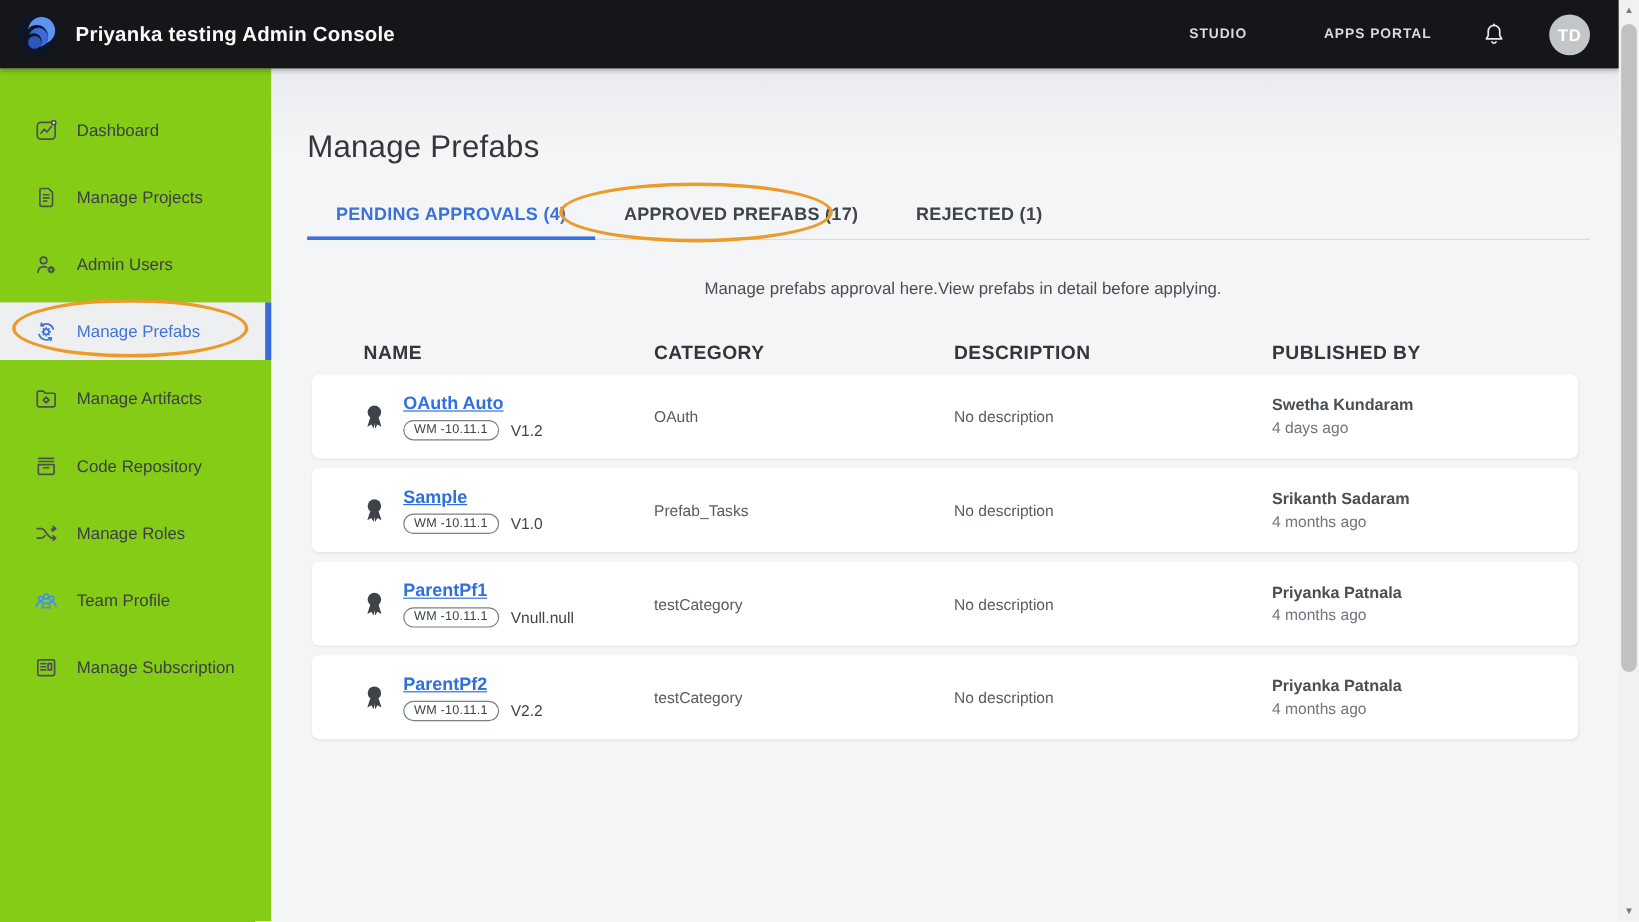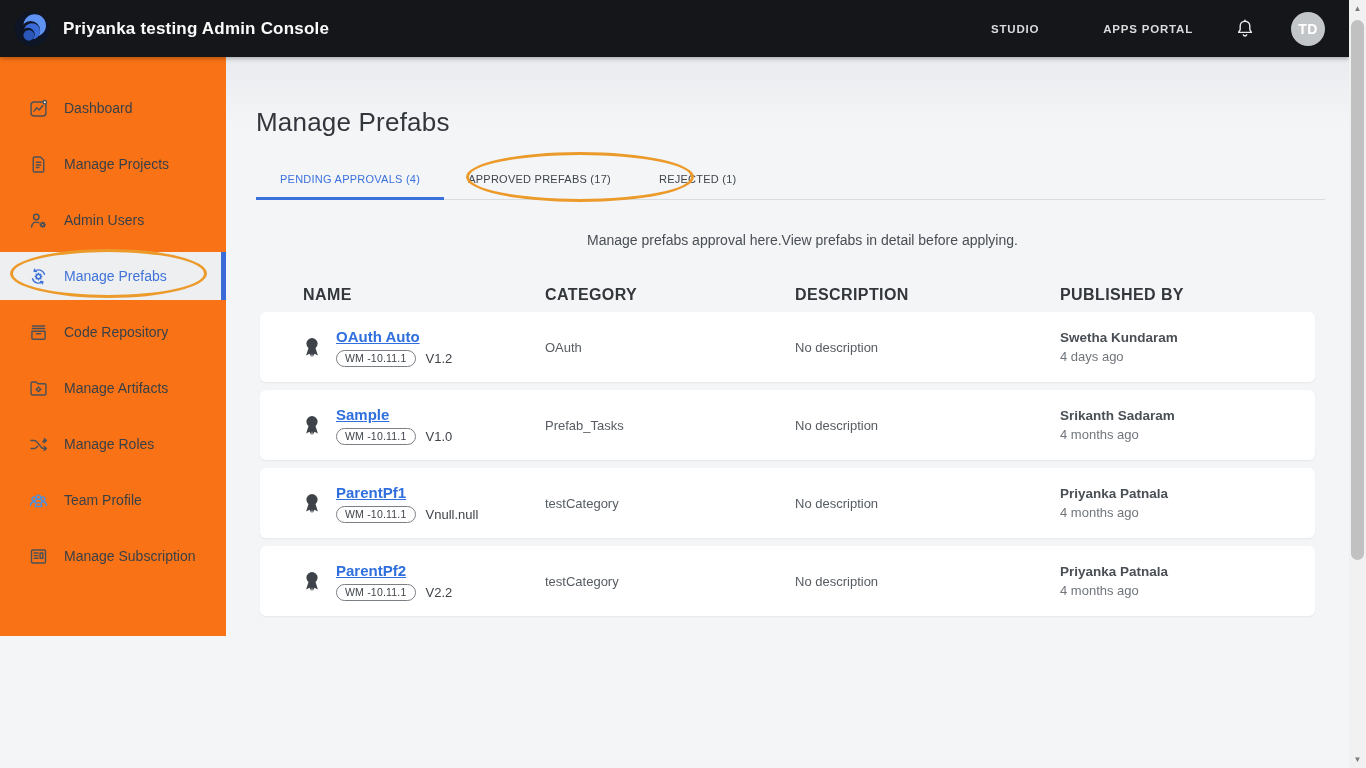--- a/index.html
+++ b/index.html
@@ -22,36 +22,36 @@
             letter-spacing:.5px; cursor:pointer; }
 
   
   .scrollbar { position:absolute; right:0; top:0; width:17px; height:768px; background:#F1F1F1; z-index:9; }
   .sb-arrow { position:absolute; left:0; width:17px; height:17px; display:flex; align-items:center;
               justify-content:center; font-size:8px; color:#7A7A7A; }
   .sb-up { top:0; } .sb-down { bottom:0; }
   .sb-thumb { position:absolute; left:2px; top:20px; width:13px; height:540px; background:#C1C1C1; border-radius:7px; }
 
   
-  .sidebar { position:absolute; left:0; top:57px; width:226px; height:579px; background:#f97316;
+  .sidebar { position:absolute; left:0; top:57px; width:226px; height:711px; background:#84cc16;
              padding-top:23px; z-index:3; }
   .side-item { height:56px; display:flex; align-items:center; padding-left:28px; cursor:pointer;
                color:#3B4046; font-size:14px; }
   .side-item .sicon { width:21px; height:21px; margin-right:15px; color:#4A5056; flex:0 0 auto; }
   .side-item.active { background:#EDEFF1; border-right:5px solid #3A6BD8; color:#4173D9; height:48px; margin:4px 0; }
   .side-item.active .sicon { color:#4173D9; }
   .side-item .sicon.blue { color:#4A90E2; }
 
   
   .content { position:absolute; left:226px; top:57px; width:1123px; height:711px;
              background:linear-gradient(#E9EBEE, #F4F5F7 70px); overflow:hidden; }
   .page-title { margin:50px 0 0 30px; font-size:26px; color:#33373C; font-weight:normal; letter-spacing:.2px; }
 
   .tabbar { display:flex; margin:20px 24px 0 30px; border-bottom:1px solid #DADDE0; }
-  .tab { height:41px; display:flex; align-items:center; padding:0 24px; font-size:11px; font-weight:normal;
+  .tab { height:41px; display:flex; align-items:center; padding:0 24px; font-size:15px; font-weight:bold;
          letter-spacing:.25px; color:#3F444A; cursor:pointer; position:relative; }
   .tab.active { color:#3B71DD; }
   .tab.active::after { content:""; position:absolute; left:0; right:0; bottom:-1px; height:3px; background:#3B71DD; }
 
   .page-desc { margin:32px 0 0 30px; font-size:14px; color:#494E54;text-align:center; }
 
   
   .grid { display:grid; grid-template-columns:283px 250px 265px 1fr; }
   .table-wrap { margin:38px 34px 0 34px; }
   .thead .th { font-size:16px; font-weight:bold; color:#33373B; letter-spacing:.4px; padding-left:2px; }
@@ -141,34 +141,34 @@
         <path d="M18.8 9.5A7.3 7.3 0 0 0 7.2 6.1"></path>
         <path d="M7.2 6.1l2.5.2M7.2 6.1l.3-2.4"></path>
         <path d="M5.2 14.5a7.3 7.3 0 0 0 11.6 3.4"></path>
         <path d="M16.8 17.9l-2.5-.2M16.8 17.9l-.3 2.4"></path>
       </svg>
       <span>Manage Prefabs</span>
     </div>
 
     <div class="side-item">
       <svg class="sicon" viewBox="0 0 24 24" fill="none" stroke="currentColor" stroke-width="1.6" stroke-linecap="round" stroke-linejoin="round">
+        <path d="M3.5 18V6a1.5 1.5 0 0 1 1.5-1.5h4.2l2 2H19A1.5 1.5 0 0 1 20.5 8v10a1.5 1.5 0 0 1-1.5 1.5H5A1.5 1.5 0 0 1 3.5 18z"></path>
+        <circle cx="12" cy="13" r="2"></circle>
+        <path d="M12 10.2v.9M12 14.9v.9M9.2 13h.9M13.9 13h.9"></path>
+      </svg>
+      <span>Manage Artifacts</span>
+    </div>
+
+    <div class="side-item">
+      <svg class="sicon" viewBox="0 0 24 24" fill="none" stroke="currentColor" stroke-width="1.6" stroke-linecap="round" stroke-linejoin="round">
         <path d="M5 4.5h14M5 7.5h14"></path>
         <path d="M4.5 10.5h15v8a1.2 1.2 0 0 1-1.2 1.2H5.7a1.2 1.2 0 0 1-1.2-1.2z"></path>
         <path d="M9.5 13.5h5"></path>
       </svg>
       <span>Code Repository</span>
-    </div>
-
-    <div class="side-item">
-      <svg class="sicon" viewBox="0 0 24 24" fill="none" stroke="currentColor" stroke-width="1.6" stroke-linecap="round" stroke-linejoin="round">
-        <path d="M3.5 18V6a1.5 1.5 0 0 1 1.5-1.5h4.2l2 2H19A1.5 1.5 0 0 1 20.5 8v10a1.5 1.5 0 0 1-1.5 1.5H5A1.5 1.5 0 0 1 3.5 18z"></path>
-        <circle cx="12" cy="13" r="2"></circle>
-        <path d="M12 10.2v.9M12 14.9v.9M9.2 13h.9M13.9 13h.9"></path>
-      </svg>
-      <span>Manage Artifacts</span>
     </div>
 
     <div class="side-item">
       <svg class="sicon" viewBox="0 0 24 24" fill="none" stroke="currentColor" stroke-width="1.6" stroke-linecap="round" stroke-linejoin="round">
         <path d="M3.5 7.5h3.8c4 0 6.5 9 10.5 9h2.7"></path>
         <path d="M3.5 16.5h3.8c1.4 0 2.6-1 3.7-2.4M17.8 7.5h2.7c-1 0-2.3.4-3.5 1.5"></path>
         <path d="M18.5 5.3l2.5 2.2-2.5 2.2M18.5 14.3l2.5 2.2-2.5 2.2"></path>
       </svg>
       <span>Manage Roles</span>
     </div>

